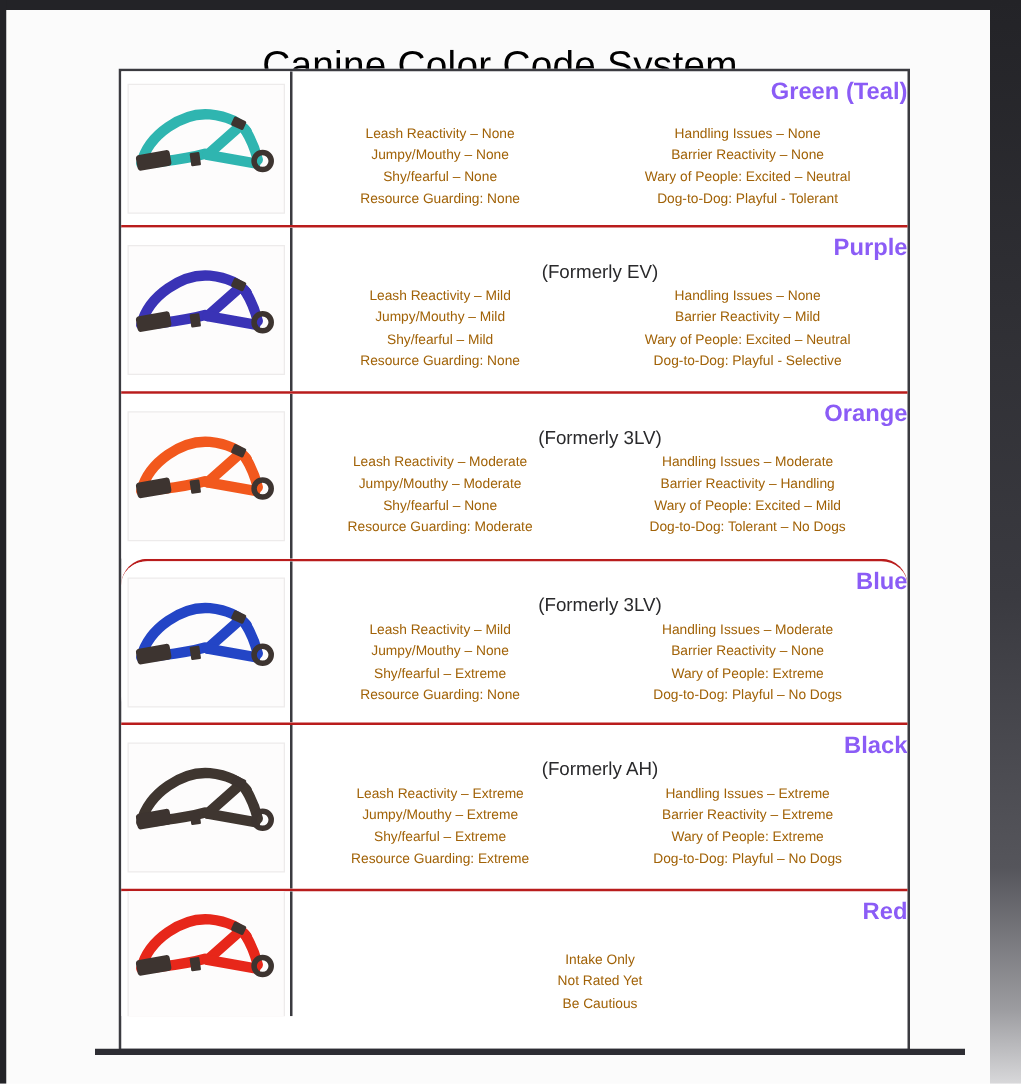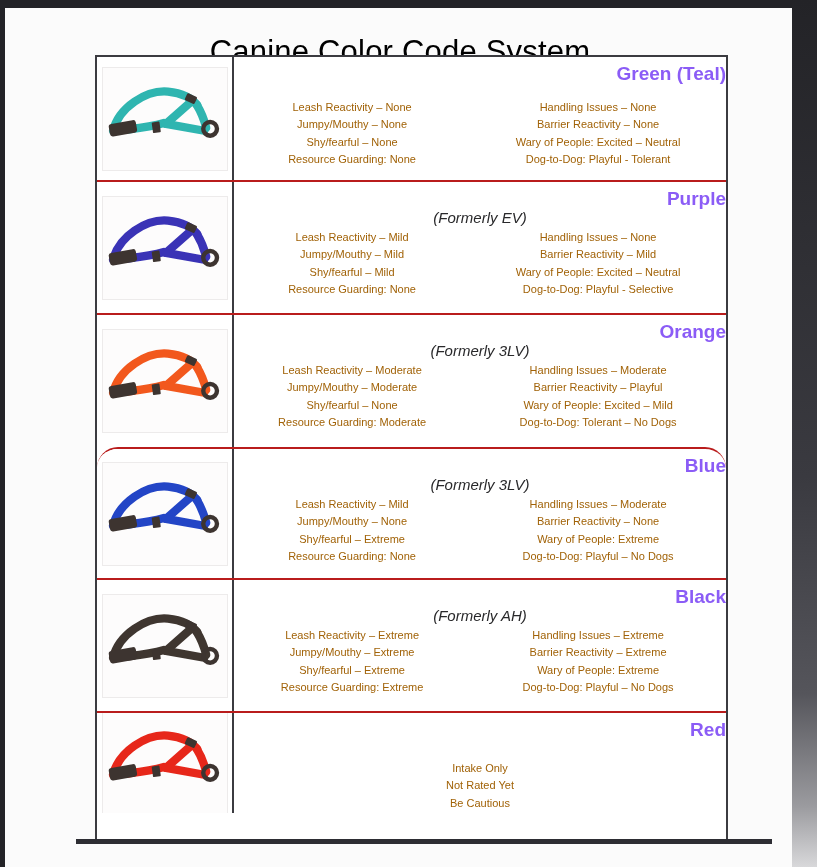--- a/index.html
+++ b/index.html
@@ -27,21 +27,21 @@
   .color-row{display:flex;box-sizing:border-box;border-top:2px solid #b91c1c;overflow:hidden;}
   .color-row:first-child{border-top:none;}
   .cell-photo{
     width:137px;box-sizing:border-box;border-right:2px solid #3b3b40;
     display:flex;align-items:center;justify-content:center;background:#fff;
   }
   .photo-frame{width:124px;height:102px;background:#fdfcfc;box-shadow:0 0 0 1px #edebeb;
     display:flex;align-items:center;justify-content:center;}
   .cell-info{flex:1;padding-top:6px;text-align:center;}
   .row-heading{font-size:19px;font-weight:bold;color:#8b5cf6;line-height:21px;text-align:right;}
-  .row-sub{font-size:15px;font-style:italic;color:#29292b;line-height:18px;}
+  .row-sub{font-size:15px;color:#29292b;line-height:18px;}
   .attr-cols{display:flex;margin-top:2px;}
   .attr-cols.no-sub{margin-top:15px;}
   .attr-col-left{width:48%;}
   .attr-col-right{width:52%;}
   .attr-line{font-size:11px;line-height:17.3px;color:#a16207;}
   .center-lines{margin-top:20px;}
 </style>
 </head>
 <body>
 
@@ -159,21 +159,21 @@
       <div class="row-sub">(Formerly 3LV)</div>
       <div class="attr-cols">
         <div class="attr-col-left">
             <div class="attr-line">Leash Reactivity – Moderate</div>
             <div class="attr-line">Jumpy/Mouthy – Moderate</div>
             <div class="attr-line">Shy/fearful – None</div>
             <div class="attr-line">Resource Guarding: Moderate</div>
           </div>
         <div class="attr-col-right">
             <div class="attr-line">Handling Issues – Moderate</div>
-            <div class="attr-line">Barrier Reactivity – Playful</div>
+            <div class="attr-line">Barrier Reactivity – Handling</div>
             <div class="attr-line">Wary of People: Excited – Mild</div>
             <div class="attr-line">Dog-to-Dog: Tolerant – No Dogs</div>
           </div>
       </div>
 
     </div>
   </div>
 
   <div class="color-row" style="height: 131px; border-radius: 21px;">
     <div class="cell-photo">

